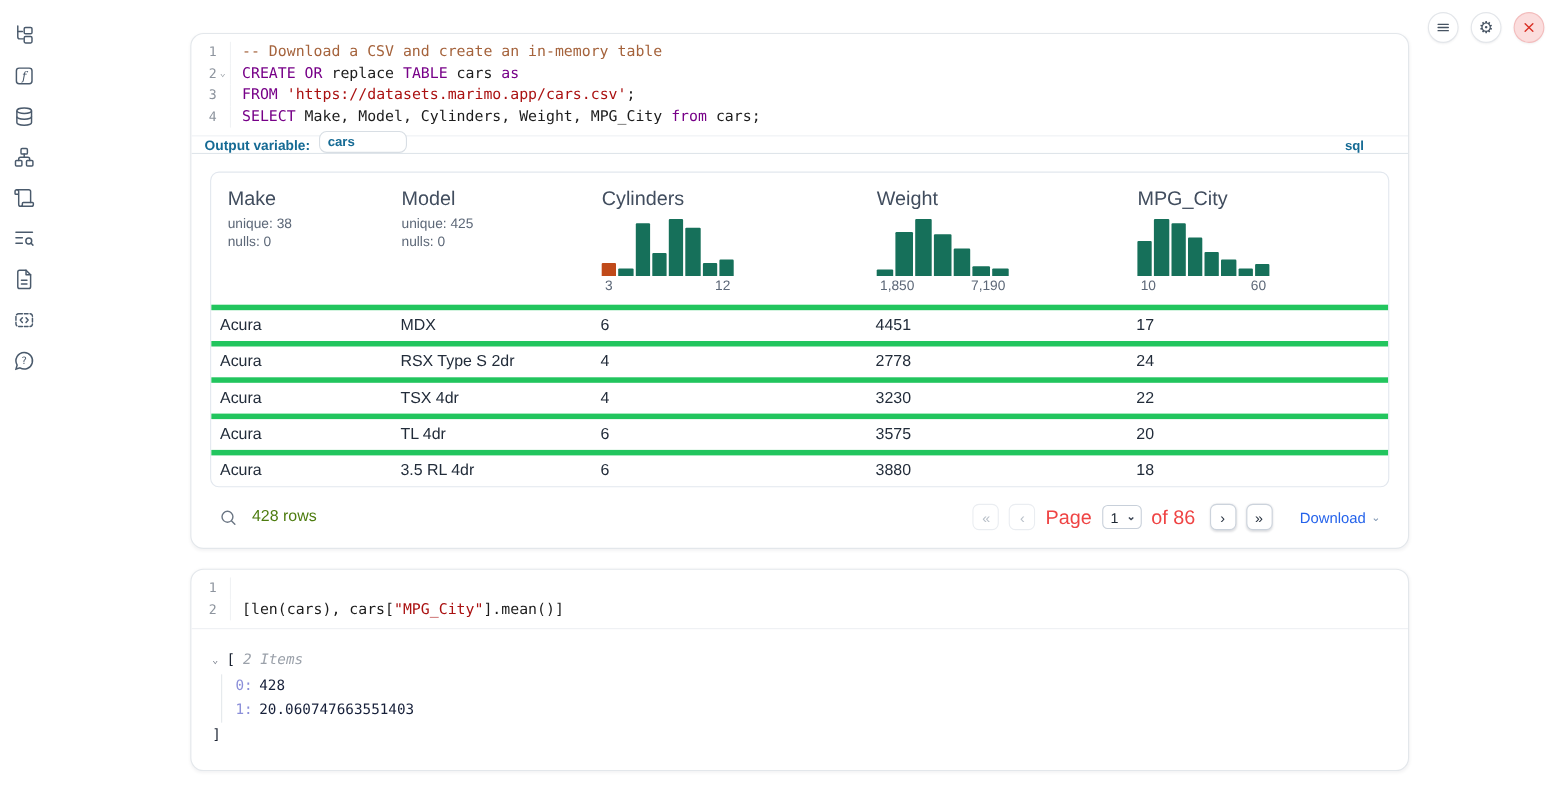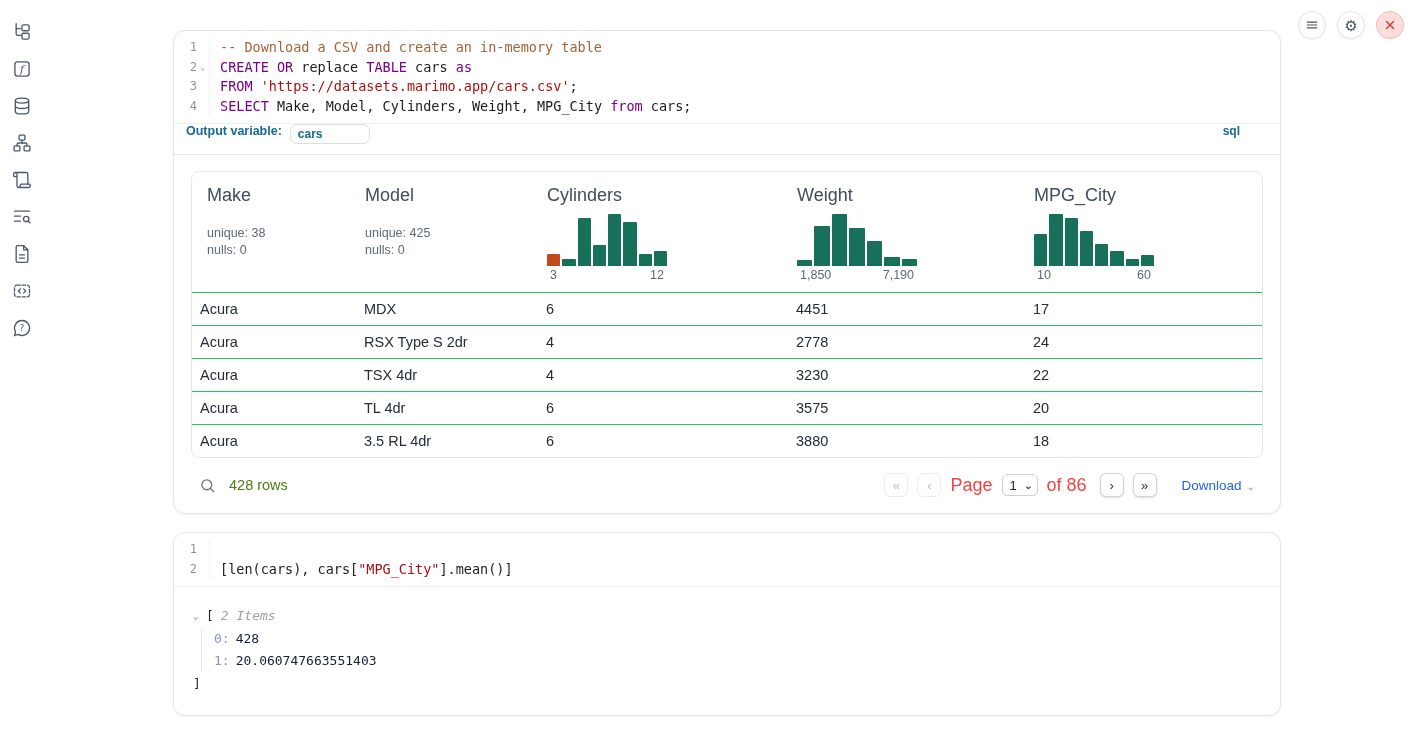--- a/index.html
+++ b/index.html
@@ -34,41 +34,41 @@
   .gutter { flex:none; width:36px; display:flex; align-items:center; justify-content:flex-end;
     color:#8d949e; font-size:12px; border-right:1px solid #f0f2f4; padding-right:1px; }
   .ln { text-align:right; }
   .fold { width:11px; font-size:9px; color:#9aa0a6; text-align:center; }
   .code { white-space:pre; padding-left:10px; }
   .tok-kw { color:#770088; }
   .tok-str { color:#aa1111; }
   .tok-comment { color:#a5633c; }
 
   
-  .outvar-bar { display:flex; align-items:flex-start; height:32px;
+  .outvar-bar { display:flex; align-items:flex-end; height:17px;
     border-top:1px solid #eef1f4; border-bottom:1px solid #dfe5ea; padding:0 12px; }
   .outvar-label { font-size:12.5px; font-weight:bold; color:#156a94; }
   .outvar-input { margin-left:8px; width:80px; height:20px; border:1px solid #d8dee4;
     border-radius:7px; padding:0 7px; font-size:12px; font-weight:bold; color:#156a94;
     font-family:"Liberation Sans", sans-serif; outline:none; }
   .lang-badge { margin-left:auto; margin-right:28px; font-size:12px; font-weight:bold; color:#156a94; }
 
   
   .table-outer { padding:16px 17px 0 17px; }
   .data-table { border:1px solid #e2e7ee; border-radius:8px; overflow:hidden; }
   .grid-row { display:grid; grid-template-columns:158px 182px 250px 237px 1fr; }
   .th { padding:13px 10px 10px 15px; }
   .th-label { font-size:18px; color:#414d5e; }
-  .th-stats { margin-top:19px; font-size:12.5px; color:#5d6878; line-height:17px; }
+  .th-stats { margin-top:4px; font-size:12.5px; color:#5d6878; line-height:17px; }
   .hist-wrap { margin-top:8px; width:120px; }
   .hist { height:52px; display:flex; align-items:flex-end; gap:2px; }
   .hist .bar { flex:1; border-radius:1px 1px 0 0; }
   .axis { display:flex; justify-content:space-between; padding:2px 3px 0 3px;
     font-size:12.5px; color:#5d6878; }
-  .t-row { height:33px; align-items:center; border-top:1px solid #22c55e;
+  .t-row { height:33px; align-items:center; border-top:5px solid #22c55e;
     font-size:14.5px; color:#222c3a; }
   .td { padding-left:14px; white-space:nowrap; overflow:hidden; }
   .td:first-child { padding-left:8px; }
 
   
   .table-footer { display:flex; align-items:center; padding:15px 25px 16px 25px; }
   .search-btn { display:flex; color:#6b7684; cursor:pointer; }
   .search-btn svg { width:17px; height:17px; }
   .rowcount { margin-left:13px; font-size:14.5px; color:#4d7c0f; }
   .pager { margin-left:auto; display:flex; align-items:center; gap:9px; }

